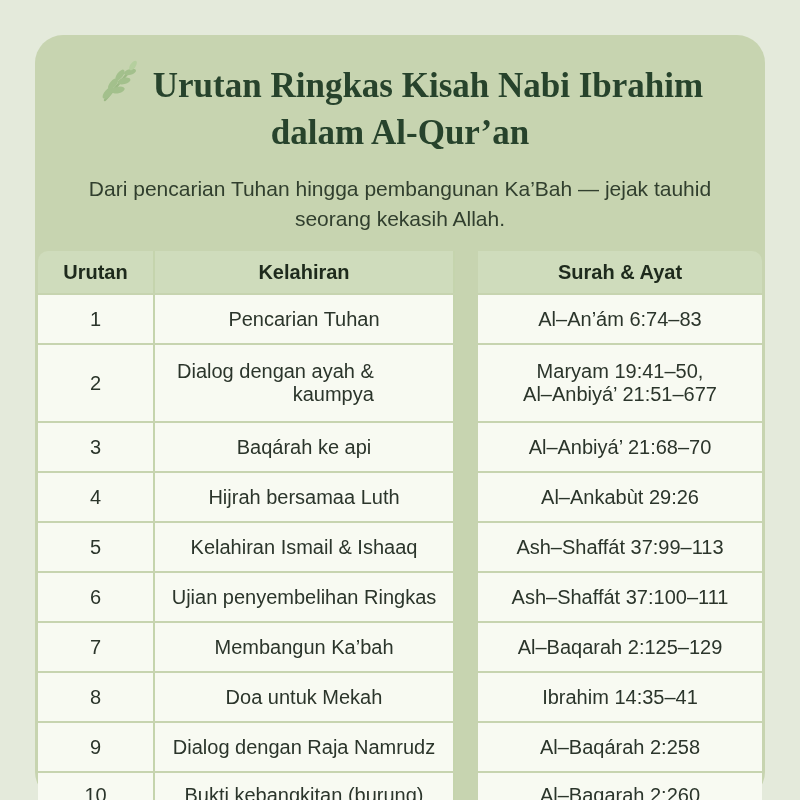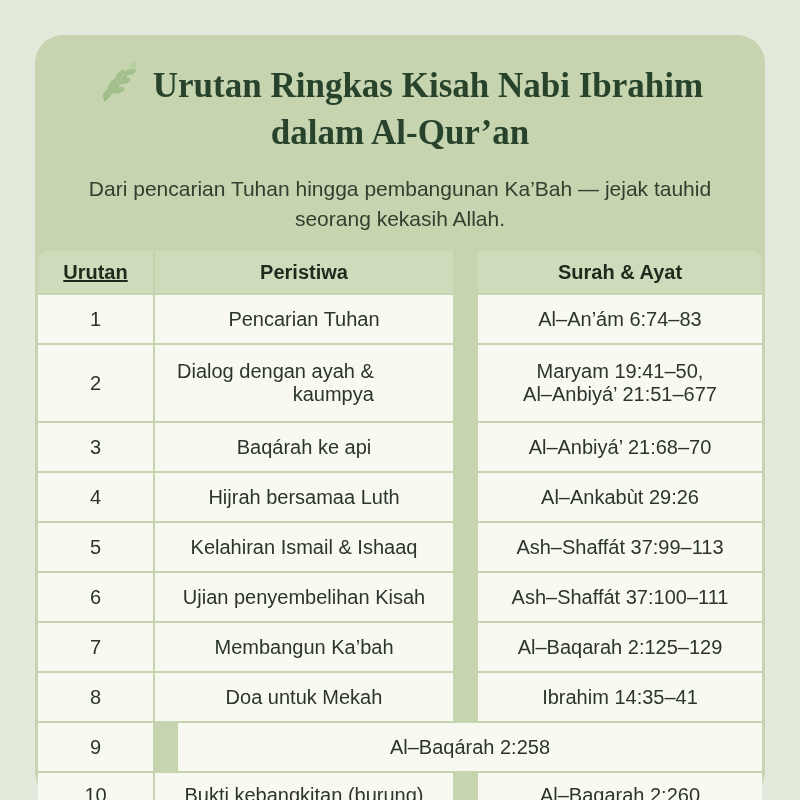--- a/index.html
+++ b/index.html
@@ -75,21 +75,21 @@
   .c-no    { width: 117px; flex: 0 0 auto; }
   .c-event { width: 300px; flex: 0 0 auto; }
   .c-surah { width: 305px; flex: 1 1 auto; white-space: pre-line; }
   .thead-row .tcell {
     background: #cfdcbc;
     font-weight: 700;
     font-size: 20px;
     color: #1e2a1c;
     min-height: 42px;
   }
-  .thead-row .tcell:first-child { border-top-left-radius: 10px; text-decoration: underline; }
+  .thead-row .tcell:first-child { border-top-left-radius: 10px; }
   .thead-row .tcell:last-child  { border-top-right-radius: 10px; }
   .body-row .tcell { min-height: 48px; }
   .row-tall .tcell { min-height: 76px; }
   .row-last .tcell { min-height: 45px; }
   .row-last .tcell:first-child { border-bottom-left-radius: 14px; }
   .row-last .tcell:last-child  { border-bottom-right-radius: 14px; }
   .align-left {
     justify-content: flex-start;
     text-align: right;
     padding-left: 22px;
@@ -115,21 +115,21 @@
         </svg>
       </span><span>Urutan Ringkas Kisah Nabi Ibrahim</span><br>
       <span>dalam Al-Qur’an</span>
     </h1>
     <p class="subtitle">Dari pencarian Tuhan hingga pembangunan Ka’Bah — jejak tauhid seorang kekasih Allah.</p>
   </div>
 
   <div class="tbl">
     <div class="trow thead-row">
       <div class="tcell c-no">Urutan</div>
-      <div class="tcell c-event">Peristiwa</div>
+      <div class="tcell c-event">Kelahiran</div>
       <div class="tcell c-surah">Surah &amp; Ayat</div>
     </div>
 
     <div class="trow body-row">
       <div class="tcell c-no">1</div>
       <div class="tcell c-event">Pencarian Tuhan</div>
       <div class="tcell c-surah">Al–An’ám 6:74–83</div>
     </div>
 
     <div class="trow body-row row-tall">
@@ -153,38 +153,39 @@
     </div>
 
     <div class="trow body-row">
       <div class="tcell c-no">5</div>
       <div class="tcell c-event">Kelahiran Ismail &amp; Ishaaq</div>
       <div class="tcell c-surah">Ash–Shaffát 37:99–113</div>
     </div>
 
     <div class="trow body-row">
       <div class="tcell c-no">6</div>
-      <div class="tcell c-event">Ujian penyembelihan Kisah</div>
+      <div class="tcell c-event">Ujian penyembelihan Ringkas</div>
       <div class="tcell c-surah">Ash–Shaffát 37:100–111</div>
     </div>
 
     <div class="trow body-row">
       <div class="tcell c-no">7</div>
       <div class="tcell c-event">Membangun Ka’bah</div>
       <div class="tcell c-surah">Al–Baqarah 2:125–129</div>
     </div>
 
     <div class="trow body-row">
       <div class="tcell c-no">8</div>
       <div class="tcell c-event">Doa untuk Mekah</div>
       <div class="tcell c-surah">Ibrahim 14:35–41</div>
     </div>
 
     <div class="trow body-row">
       <div class="tcell c-no">9</div>
+      <div class="tcell c-event">Dialog dengan Raja Namrudz</div>
       <div class="tcell c-surah">Al–Baqárah 2:258</div>
     </div>
 
     <div class="trow body-row row-last">
       <div class="tcell c-no">10</div>
       <div class="tcell c-event">Bukti kebangkitan (burung)</div>
       <div class="tcell c-surah">Al–Baqarah 2:260</div>
     </div>
   </div>
 </div>

